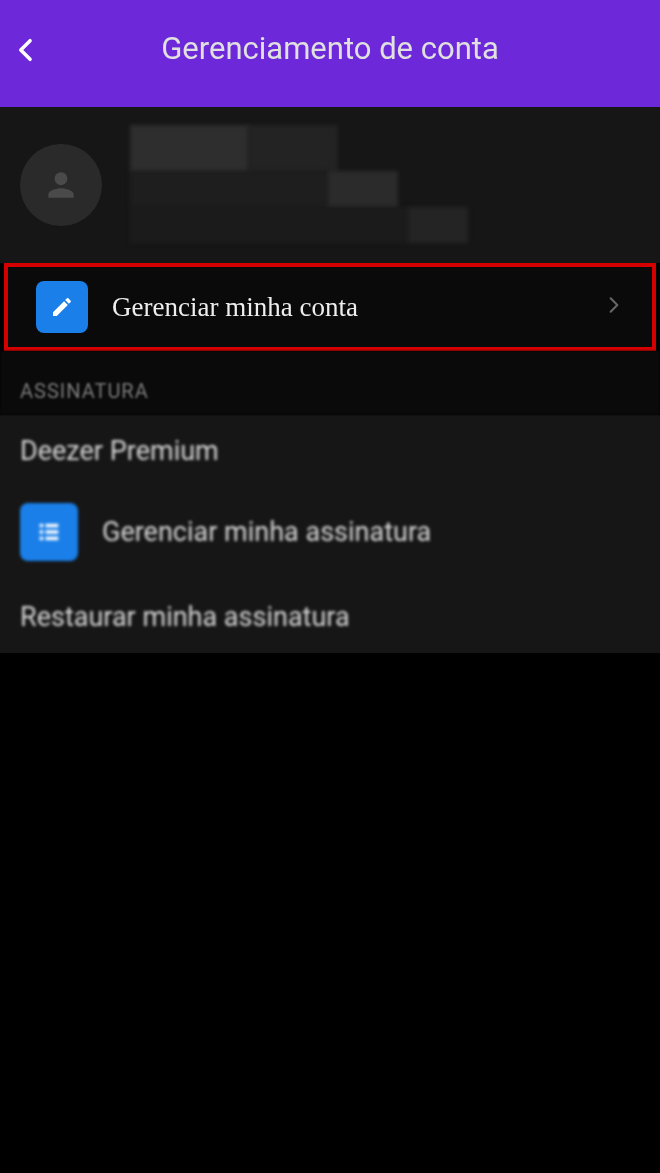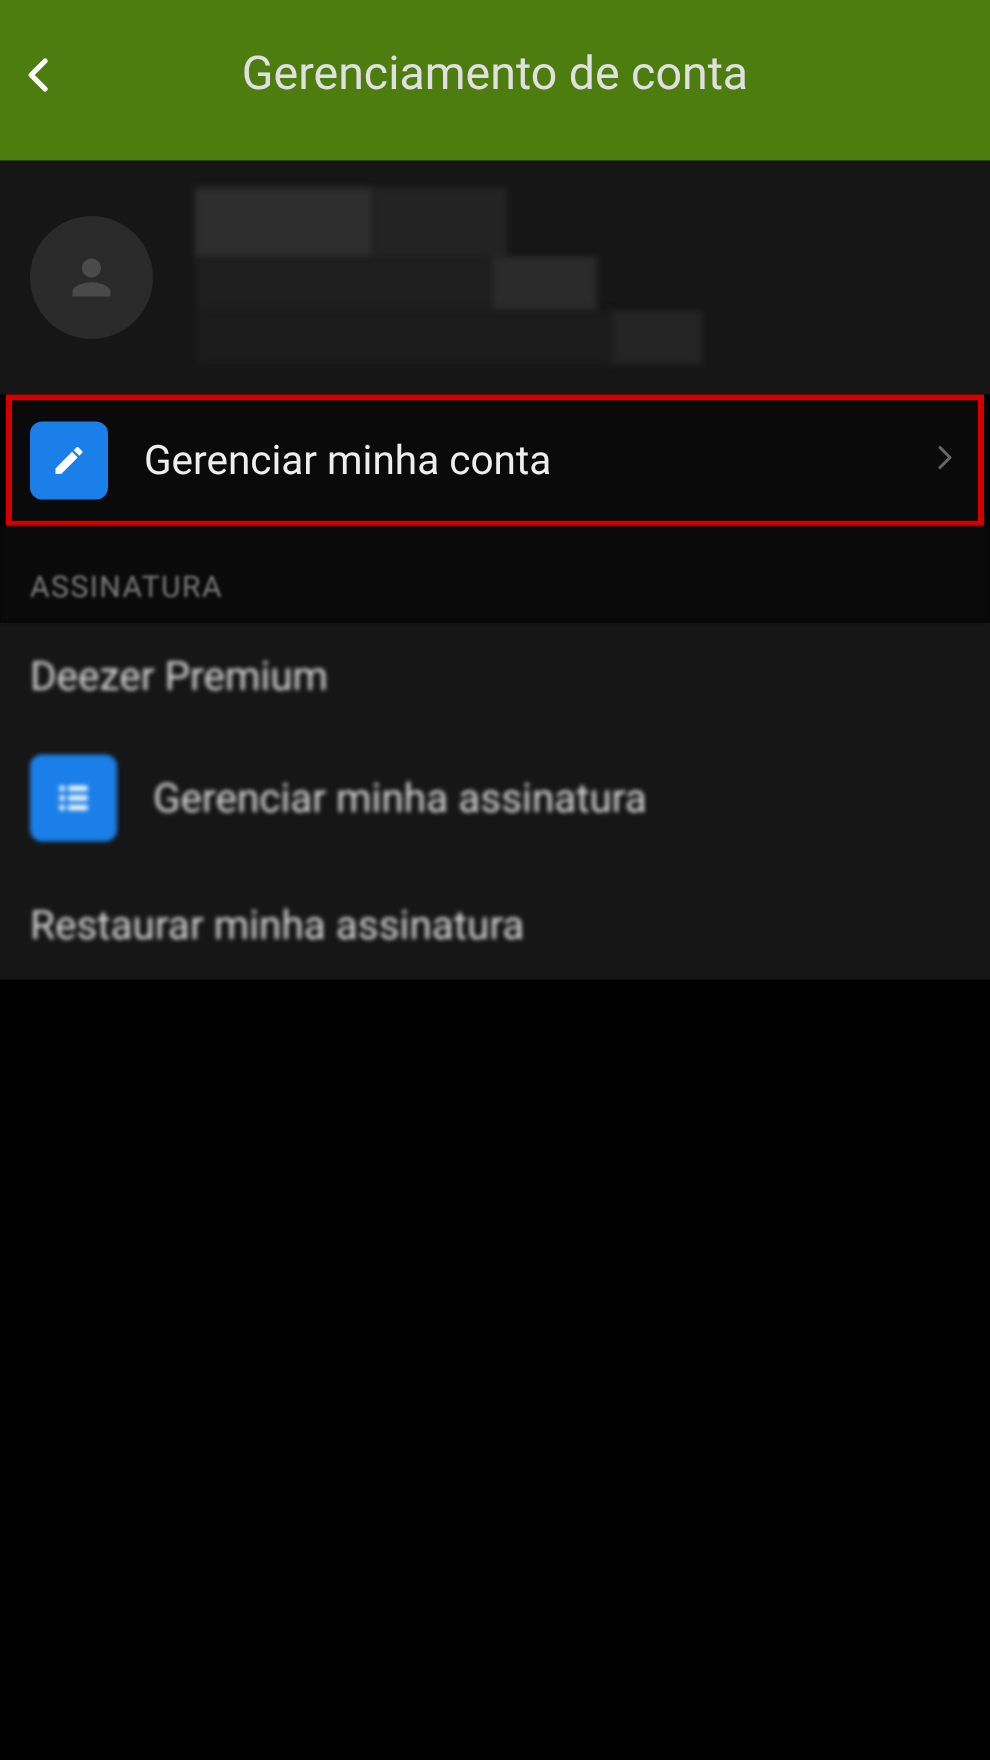--- a/index.html
+++ b/index.html
@@ -12,21 +12,21 @@
       height: 1173px;
       background: #000000;
       font-family: -apple-system, BlinkMacSystemFont, 'Segoe UI', Roboto, sans-serif;
       color: #ffffff;
       overflow: hidden;
     }
     .header {
       display: flex;
       align-items: center;
       padding: 30px 20px 40px 20px;
-      background: #4d7c0f;
+      background: #6d28d9;
       position: relative;
     }
     .back-btn {
       position: absolute;
       left: 12px;
       top: 36px;
       cursor: pointer;
     }
     .back-btn svg {
       width: 28px;
@@ -120,21 +120,22 @@
     }
     .menu-row {
       display: flex;
       align-items: center;
       padding: 18px 20px;
       background: #0a0a0a;
       gap: 24px;
       cursor: pointer;
     }
     .menu-row.highlighted-inner {
-      padding: 14px 12px;
+      padding: 14px 28px;
+      font-family: Liberation Serif, serif;
     }
     .icon-box {
       width: 52px;
       height: 52px;
       background: #1a7fe8;
       border-radius: 8px;
       display: flex;
       align-items: center;
       justify-content: center;
       flex-shrink: 0;

